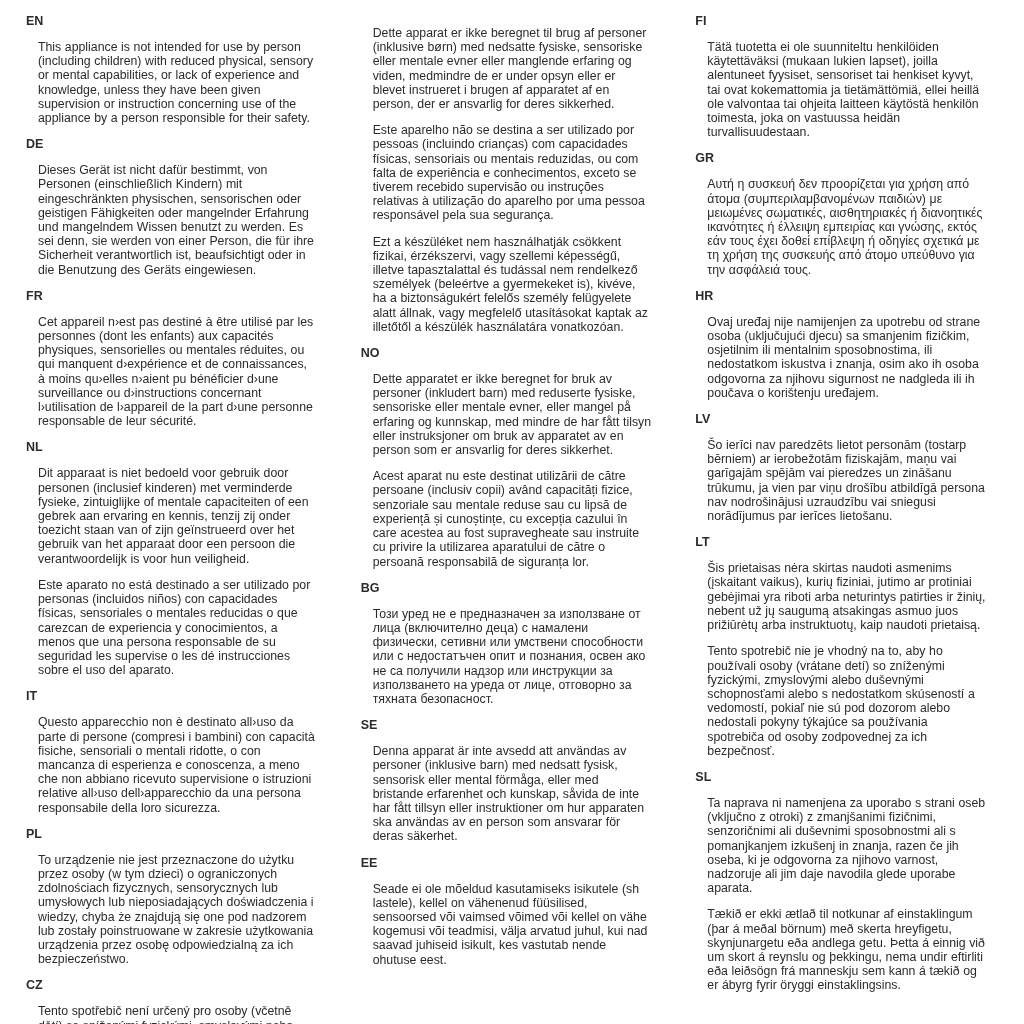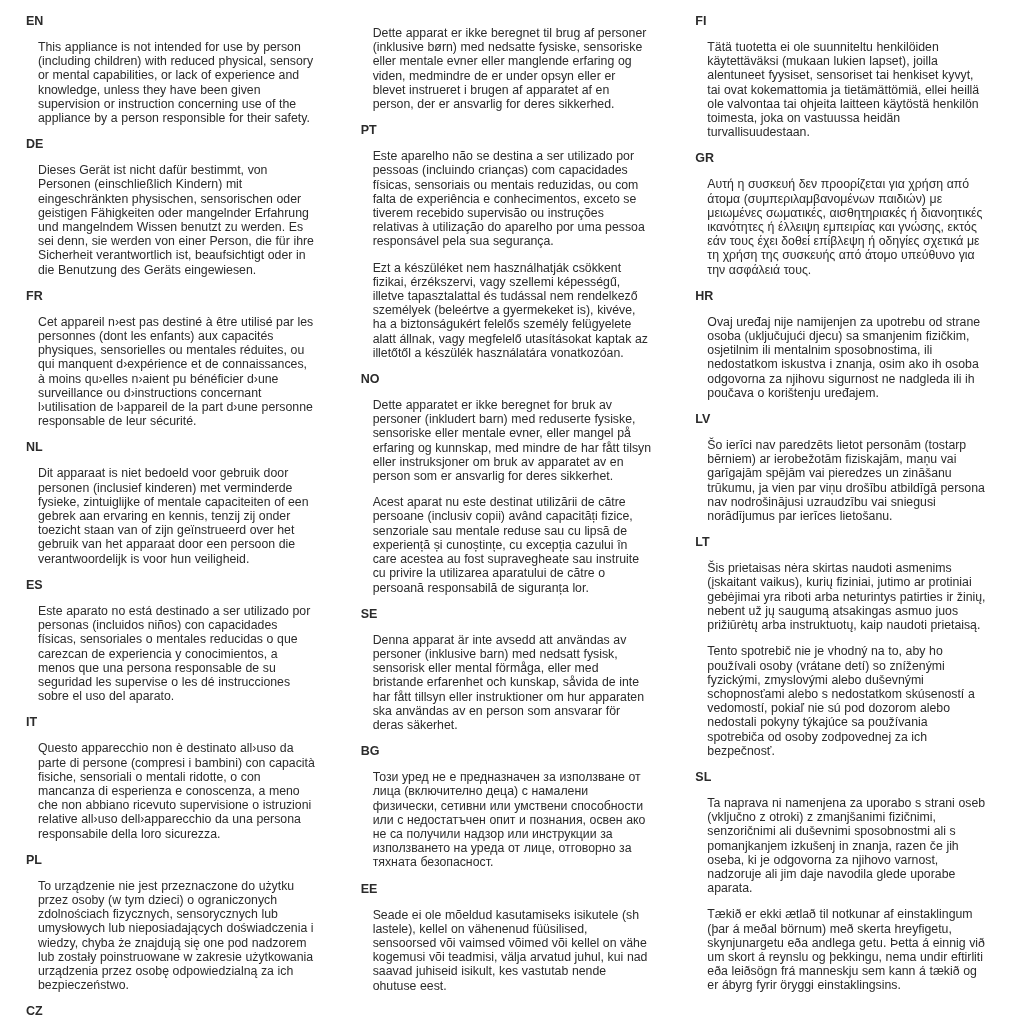--- a/index.html
+++ b/index.html
@@ -63,21 +63,20 @@
     <div class="lang-code">FR</div>
     <p class="warning">Cet appareil n›est pas destiné à être utilisé par les personnes (dont les enfants) aux capacités physiques, sensorielles ou mentales réduites, ou qui manquent d›expérience et de connaissances, à moins qu›elles n›aient pu bénéficier d›une surveillance ou d›instructions concernant l›utilisation de l›appareil de la part d›une personne responsable de leur sécurité.</p>
   </div>
 
   <div class="section">
     <div class="lang-code">NL</div>
     <p class="warning">Dit apparaat is niet bedoeld voor gebruik door personen (inclusief kinderen) met verminderde fysieke, zintuiglijke of mentale capaciteiten of een gebrek aan ervaring en kennis, tenzij zij onder toezicht staan van of zijn geïnstrueerd over het gebruik van het apparaat door een persoon die verantwoordelijk is voor hun veiligheid.</p>
   </div>
 
   <div class="section">
-    <div class="lang-code">ES</div>
     <p class="warning">Este aparato no está destinado a ser utilizado por personas (incluidos niños) con capacidades físicas, sensoriales o mentales reducidas o que carezcan de experiencia y conocimientos, a menos que una persona responsable de su seguridad les supervise o les dé instrucciones sobre el uso del aparato.</p>
   </div>
 
   <div class="section">
     <div class="lang-code">IT</div>
     <p class="warning">Questo apparecchio non è destinato all›uso da parte di persone (compresi i bambini) con capacità fisiche, sensoriali o mentali ridotte, o con mancanza di esperienza e conoscenza, a meno che non abbiano ricevuto supervisione o istruzioni relative all›uso dell›apparecchio da una persona responsabile della loro sicurezza.</p>
   </div>
 
   <div class="section">
     <div class="lang-code">PL</div>
@@ -88,45 +87,44 @@
     <div class="lang-code">CZ</div>
     <p class="warning">Tento spotřebič není určený pro osoby (včetně dětí) se sníženými fyzickými, smyslovými nebo duševními schopnostmi nebo s nedostatečnými zkušenostmi a znalostmi, pokud jim osoba odpovědná za jejich bezpečnost neposkytla dohled nebo je nepoučila o používání spotřebiče.</p>
   </div>
 </div>
   <div class="column">
   <div class="section">
     <p class="warning">Dette apparat er ikke beregnet til brug af personer (inklusive børn) med nedsatte fysiske, sensoriske eller mentale evner eller manglende erfaring og viden, medmindre de er under opsyn eller er blevet instrueret i brugen af apparatet af en person, der er ansvarlig for deres sikkerhed.</p>
   </div>
 
   <div class="section">
-    <div class="lang-code">PT</div>
     <p class="warning">Este aparelho não se destina a ser utilizado por pessoas (incluindo crianças) com capacidades físicas, sensoriais ou mentais reduzidas, ou com falta de experiência e conhecimentos, exceto se tiverem recebido supervisão ou instruções relativas à utilização do aparelho por uma pessoa responsável pela sua segurança.</p>
   </div>
 
   <div class="section">
     <p class="warning">Ezt a készüléket nem használhatják csökkent fizikai, érzékszervi, vagy szellemi képességű, illetve tapasztalattal és tudással nem rendelkező személyek (beleértve a gyermekeket is), kivéve, ha a biztonságukért felelős személy felügyelete alatt állnak, vagy megfelelő utasításokat kaptak az illetőtől a készülék használatára vonatkozóan.</p>
   </div>
 
   <div class="section">
     <div class="lang-code">NO</div>
     <p class="warning">Dette apparatet er ikke beregnet for bruk av personer (inkludert barn) med reduserte fysiske, sensoriske eller mentale evner, eller mangel på erfaring og kunnskap, med mindre de har fått tilsyn eller instruksjoner om bruk av apparatet av en person som er ansvarlig for deres sikkerhet.</p>
   </div>
 
   <div class="section">
     <p class="warning">Acest aparat nu este destinat utilizării de către persoane (inclusiv copii) având capacități fizice, senzoriale sau mentale reduse sau cu lipsă de experiență și cunoștințe, cu excepția cazului în care acestea au fost supravegheate sau instruite cu privire la utilizarea aparatului de către o persoană responsabilă de siguranța lor.</p>
   </div>
 
   <div class="section">
-    <div class="lang-code">SE</div>
-    <p class="warning">Denna apparat är inte avsedd att användas av personer (inklusive barn) med nedsatt fysisk, sensorisk eller mental förmåga, eller med bristande erfarenhet och kunskap, såvida de inte har fått tillsyn eller instruktioner om hur apparaten ska användas av en person som ansvarar för deras säkerhet.</p>
+    <div class="lang-code">BG</div>
+    <p class="warning">Този уред не е предназначен за използване от лица (включително деца) с намалени физически, сетивни или умствени способности или с недостатъчен опит и познания, освен ако не са получили надзор или инструкции за използването на уреда от лице, отговорно за тяхната безопасност.</p>
   </div>
 
   <div class="section">
-    <div class="lang-code">BG</div>
-    <p class="warning">Този уред не е предназначен за използване от лица (включително деца) с намалени физически, сетивни или умствени способности или с недостатъчен опит и познания, освен ако не са получили надзор или инструкции за използването на уреда от лице, отговорно за тяхната безопасност.</p>
+    <div class="lang-code">SE</div>
+    <p class="warning">Denna apparat är inte avsedd att användas av personer (inklusive barn) med nedsatt fysisk, sensorisk eller mental förmåga, eller med bristande erfarenhet och kunskap, såvida de inte har fått tillsyn eller instruktioner om hur apparaten ska användas av en person som ansvarar för deras säkerhet.</p>
   </div>
 
   <div class="section">
     <div class="lang-code">EE</div>
     <p class="warning">Seade ei ole mõeldud kasutamiseks isikutele (sh lastele), kellel on vähenenud füüsilised, sensoorsed või vaimsed võimed või kellel on vähe kogemusi või teadmisi, välja arvatud juhul, kui nad saavad juhiseid isikult, kes vastutab nende ohutuse eest.</p>
   </div>
 </div>
   <div class="column">
   <div class="section">
     <div class="lang-code">FI</div>

